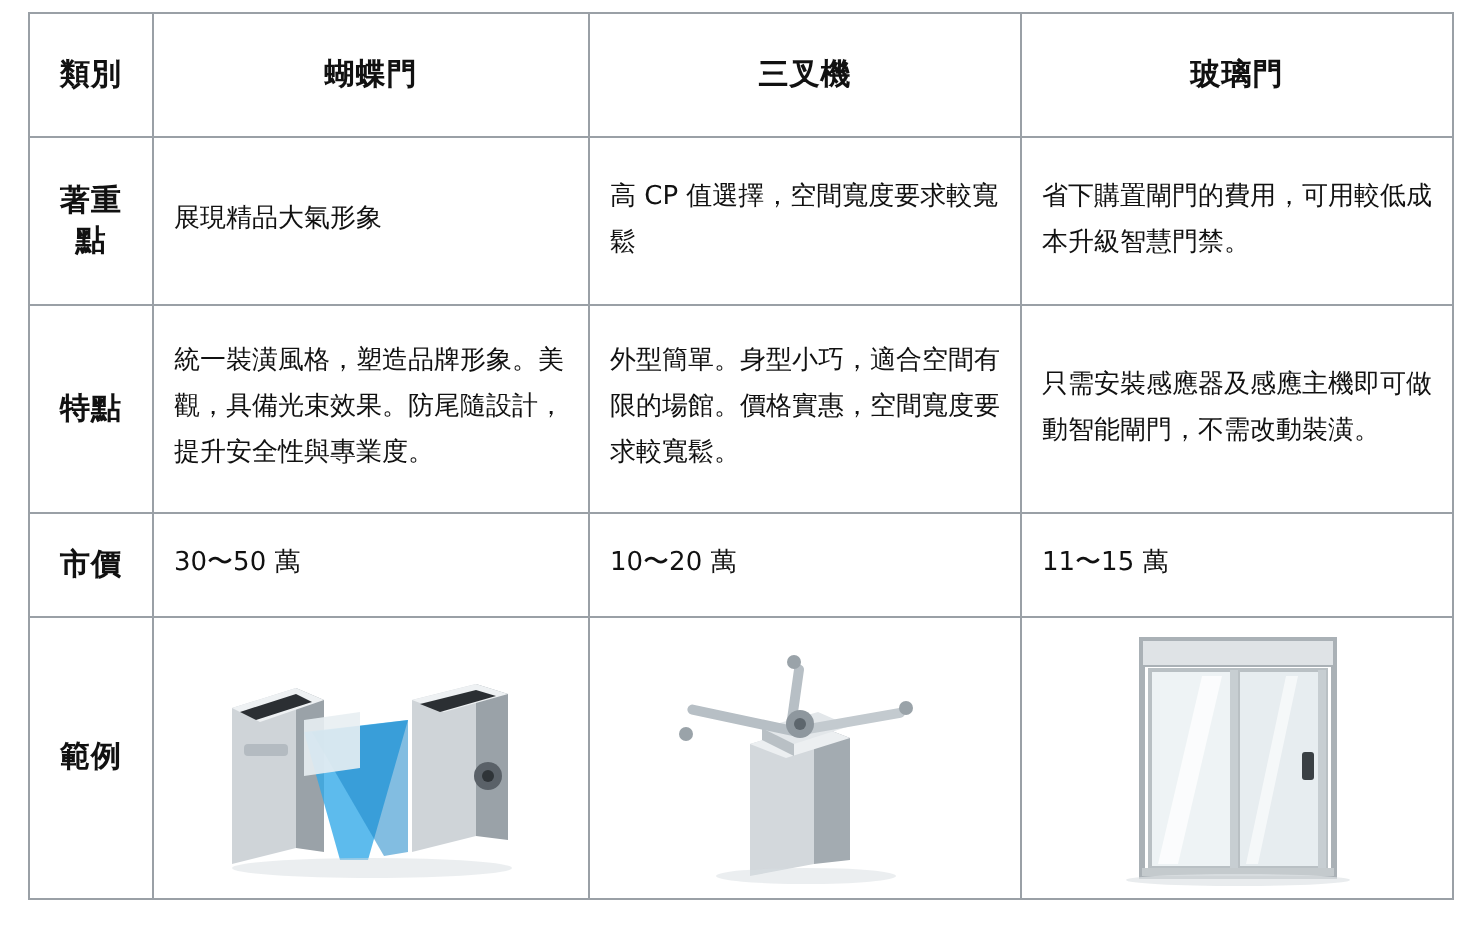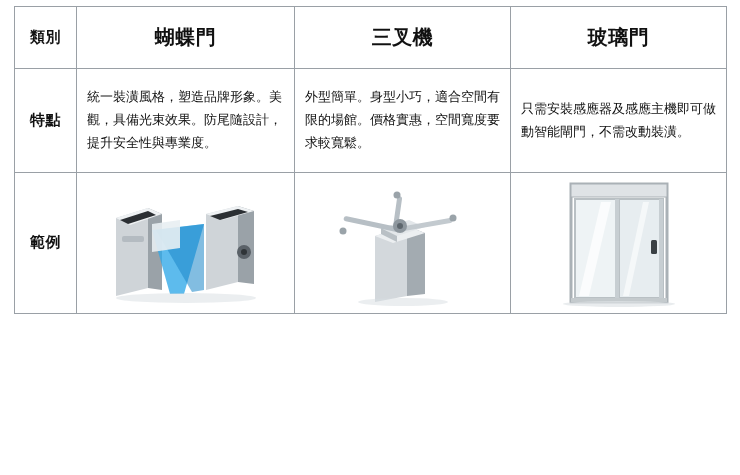--- a/index.html
+++ b/index.html
@@ -42,21 +42,21 @@
     text-align: center;
     font-weight: bold;
     font-size: 15px;
     line-height: 1.28;
     letter-spacing: 0.5px;
     padding: 6px 4px;
   }
   .colhead {
     text-align: center;
     font-weight: bold;
-    font-size: 20px;
+    font-size: 15px;
     letter-spacing: 0.5px;
     margin-left: 21px;
   }
   .cell {
     font-size: 13px;
     line-height: 1.75;
     text-align: left;
   }
   .price {
     font-size: 13px;
@@ -91,28 +91,40 @@
         <col class="c3">
     </colgroup>
     <tbody>
       <tr class="r-head">
         <td class="rowhead">類別</td>
         <td class="colhead">蝴蝶門</td>
         <td class="colhead">三叉機</td>
         <td class="colhead">玻璃門</td>
       </tr>
 
+      <tr class="r-focus">
+        <td class="rowhead">著重點</td>
+        <td class="cell">展現精品大氣形象</td>
+        <td class="cell">高 CP 值選擇，空間寬度要求較寬鬆</td>
+        <td class="cell">省下購置閘門的費用，可用較低成本升級智慧門禁。</td>
+      </tr>
 
       <tr class="r-feature">
         <td class="rowhead">特點</td>
         <td class="cell">統一裝潢風格，塑造品牌形象。美觀，具備光束效果。防尾隨設計，提升安全性與專業度。</td>
         <td class="cell">外型簡單。身型小巧，適合空間有限的場館。價格實惠，空間寬度要求較寬鬆。</td>
         <td class="cell">只需安裝感應器及感應主機即可做動智能閘門，不需改動裝潢。</td>
       </tr>
 
+      <tr class="r-price">
+        <td class="rowhead">市價</td>
+        <td class="cell price">30〜50 萬</td>
+        <td class="cell price">10〜20 萬</td>
+        <td class="cell price">11〜15 萬</td>
+      </tr>
 
       <tr class="r-example">
         <td class="rowhead">範例</td>
 
         <td>
           <div class="imgwrap">
             <svg width="200" height="130" viewBox="0 0 200 130" aria-hidden="true">
               <rect x="0" y="0" width="200" height="130" fill="#ffffff"></rect>
 
               <polygon points="30,40 62,30 62,110 30,118" fill="#cfd4d8"></polygon>

